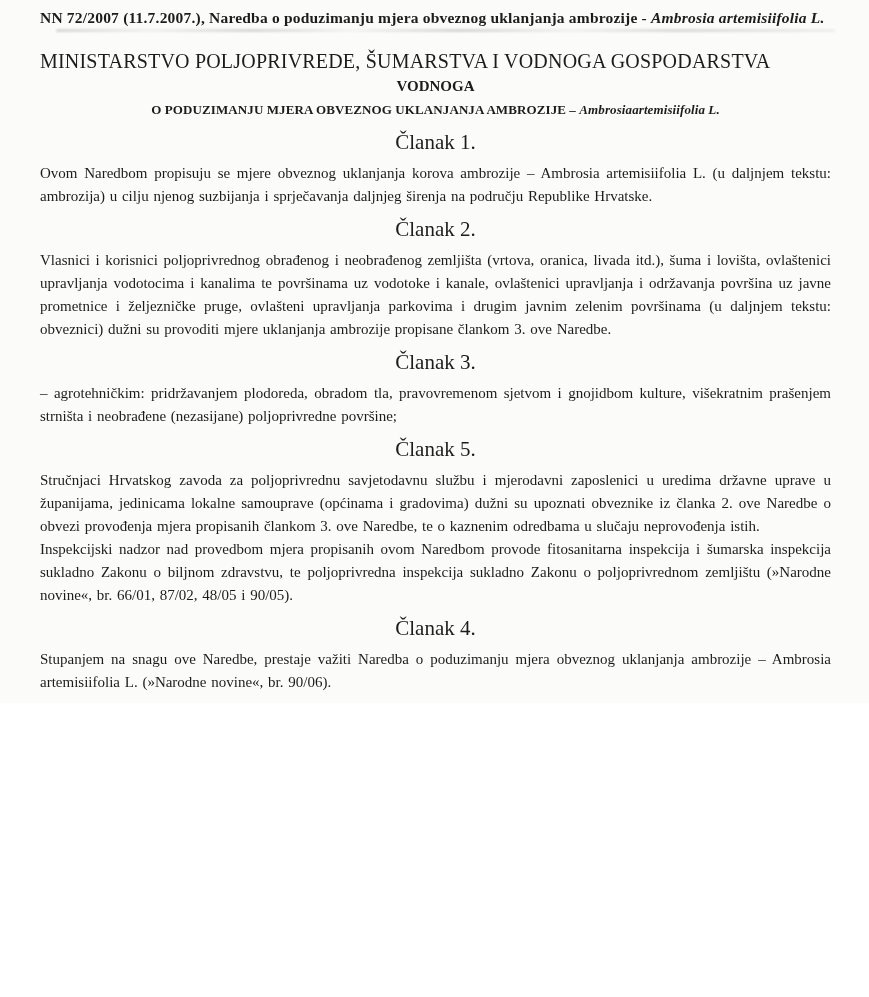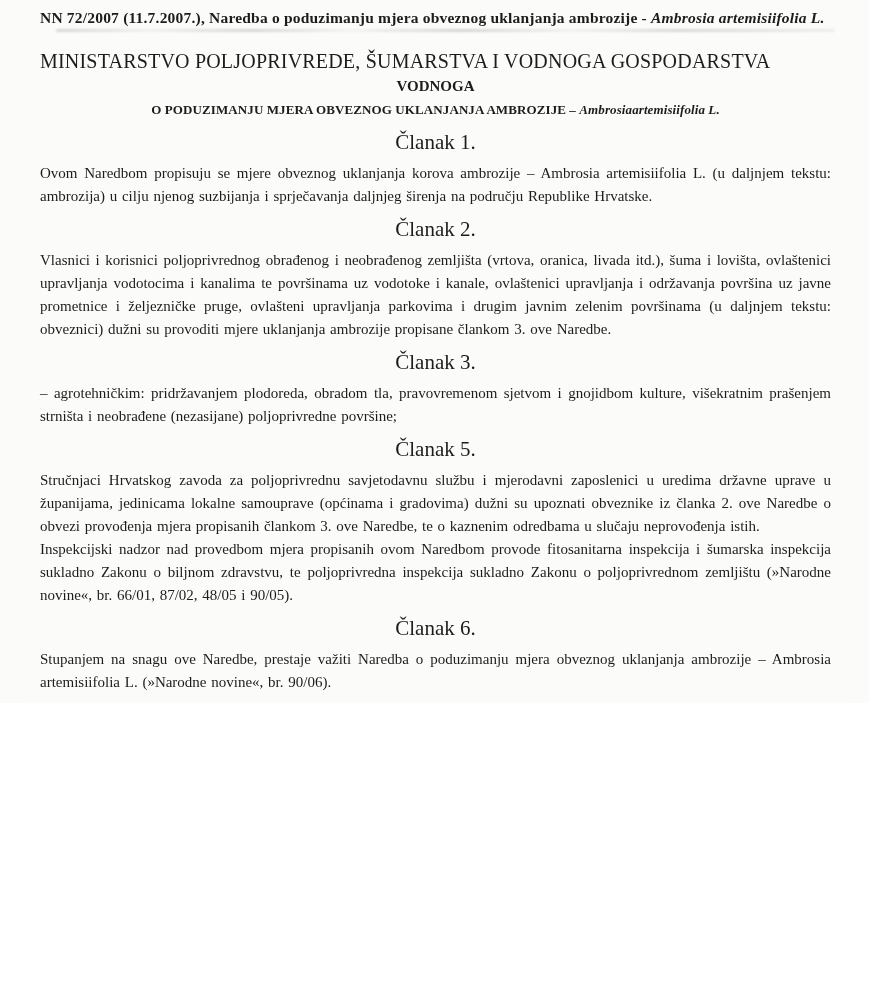--- a/index.html
+++ b/index.html
@@ -151,21 +151,21 @@
   </div>
 
 
   <div class="article article-5">
     <div class="clanak">Članak 5.</div>
     <p class="body-text">Stručnjaci Hrvatskog zavoda za poljoprivrednu savjetodavnu službu i mjerodavni zaposlenici u uredima državne uprave u županijama, jedinicama lokalne samouprave (općinama i gradovima) dužni su upoznati obveznike iz članka 2. ove Naredbe o obvezi provođenja mjera propisanih člankom 3. ove Naredbe, te o kaznenim odredbama u slučaju neprovođenja istih.</p>
     <p class="body-text">Inspekcijski nadzor nad provedbom mjera propisanih ovom Naredbom provode fitosanitarna inspekcija i šumarska inspekcija sukladno Zakonu o biljnom zdravstvu, te poljoprivredna inspekcija sukladno Zakonu o poljoprivrednom zemljištu (»Narodne novine«, br. 66/01, 87/02, 48/05 i 90/05).</p>
   </div>
 
   <div class="article article-6">
-    <div class="clanak">Članak 6.</div>
+    <div class="clanak">Članak 4.</div>
     <p class="body-text">Stupanjem na snagu ove Naredbe, prestaje važiti Naredba o poduzimanju mjera obveznog uklanjanja ambrozije – Ambrosia artemisiifolia L. (»Narodne novine«, br. 90/06).</p>
   </div>
 
   <div class="article article-7">
     <div class="clanak">Članak 7.</div>
 
   </div>
 
   <div class="mark-v"></div>
   <div class="mark-smudge-a"></div>

